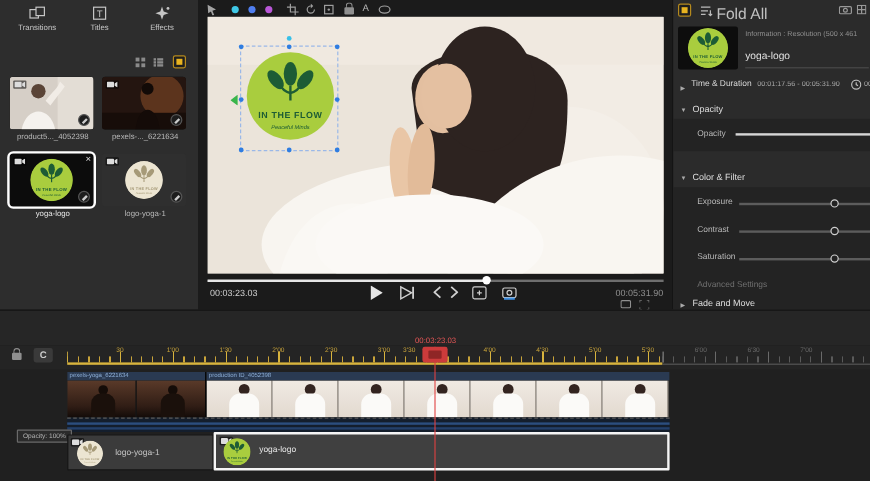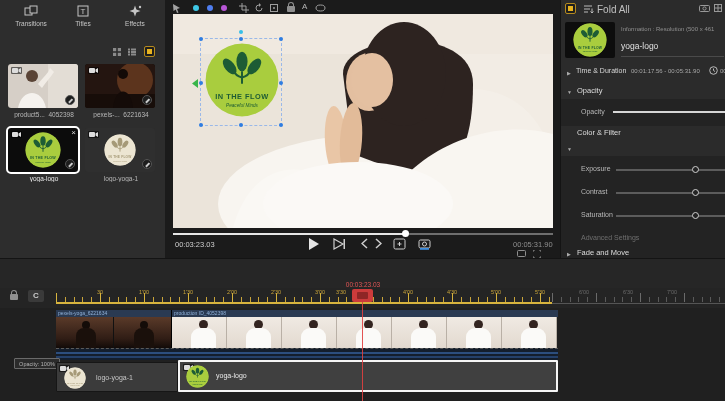--- a/index.html
+++ b/index.html
@@ -320,21 +320,21 @@
   </div>
 
   <div id="right-panel" class="abs">
     <div class="yellow-toggle abs" style="left:4px;top:3px;">
         <i></i>
       </div>
     <svg class="abs" style="left:23px;top:5px;" width="10" height="9" viewBox="0 0 10 9">
         <path d="M0 1 H8 M0 4 H6 M0 7 H4" stroke="#bbb"></path>
         <path d="M8 3.5 V8 M6.5 6.5 L8 8 L9.5 6.5" stroke="#bbb" fill="none"></path>
       </svg>
-    <div class="abs" style="left:36px;top:4px;font-size:10px;color:#c0c0c0;">Fold All</div>
+    <div class="abs" style="left:36px;top:4px;font-size:13px;color:#c0c0c0;">Fold All</div>
     <svg class="abs" style="left:138px;top:4px;" width="11" height="8" viewBox="0 0 11 8">
         <rect x="0.5" y="1.5" width="10" height="6" rx="1" stroke="#999" fill="none"></rect>
         <circle cx="5.5" cy="4.5" r="1.6" stroke="#999" fill="none"></circle>
       </svg>
     <svg class="abs" style="left:153px;top:4px;" width="8" height="8" viewBox="0 0 8 8">
         <rect x="0.5" y="0.5" width="7" height="7" stroke="#999" fill="none"></rect>
         <path d="M4 0.5 V7.5 M0.5 4 H7.5" stroke="#999"></path>
       </svg>
 
     <div class="abs" style="left:4px;top:22px;width:50px;height:36px;border-radius:2px;background:#0d0d0d;overflow:hidden;">
@@ -364,21 +364,21 @@
     <div class="abs nowrap" style="left:159px;top:67.5px;width:6px;font-size:6px;color:#a8a8a8;">00:0</div>
 
     <div class="abs rp-tri" style="left:6px;top:89px;">▼</div>
     <div class="abs rp-h" style="left:16px;top:86px;">Opacity</div>
     <div class="abs rp-dark" style="left:0;top:99px;width:165px;height:27px;">
       <div class="abs slider-label" style="left:20px;top:9px;">Opacity</div>
       <div class="abs slider-track" style="left:52px;top:12px;width:113px;background:#d6d6d6;height:2px;"></div>
     </div>
 
     <div class="abs rp-tri" style="left:6px;top:146px;">▼</div>
-    <div class="abs rp-h" style="left:16px;top:128px;text-align:right;">Color &amp; Filter</div>
+    <div class="abs rp-h" style="left:16px;top:143px;text-align:right;">Color &amp; Filter</div>
     <div class="abs rp-dark" style="left:0;top:156px;width:165px;height:102px;">
       <div class="abs slider-label" style="left:20px;top:9px;">Exposure</div>
       <div class="abs slider-track" style="left:55px;top:13px;width:110px;"></div>
       <div class="abs slider-knob" style="left:131px;top:10px;"></div>
       <div class="abs slider-label" style="left:20px;top:32px;">Contrast</div>
       <div class="abs slider-track" style="left:55px;top:36px;width:110px;"></div>
       <div class="abs slider-knob" style="left:131px;top:33px;"></div>
       <div class="abs slider-label" style="left:20px;top:55px;">Saturation</div>
       <div class="abs slider-track" style="left:55px;top:59px;width:110px;"></div>
       <div class="abs slider-knob" style="left:131px;top:56px;"></div>

